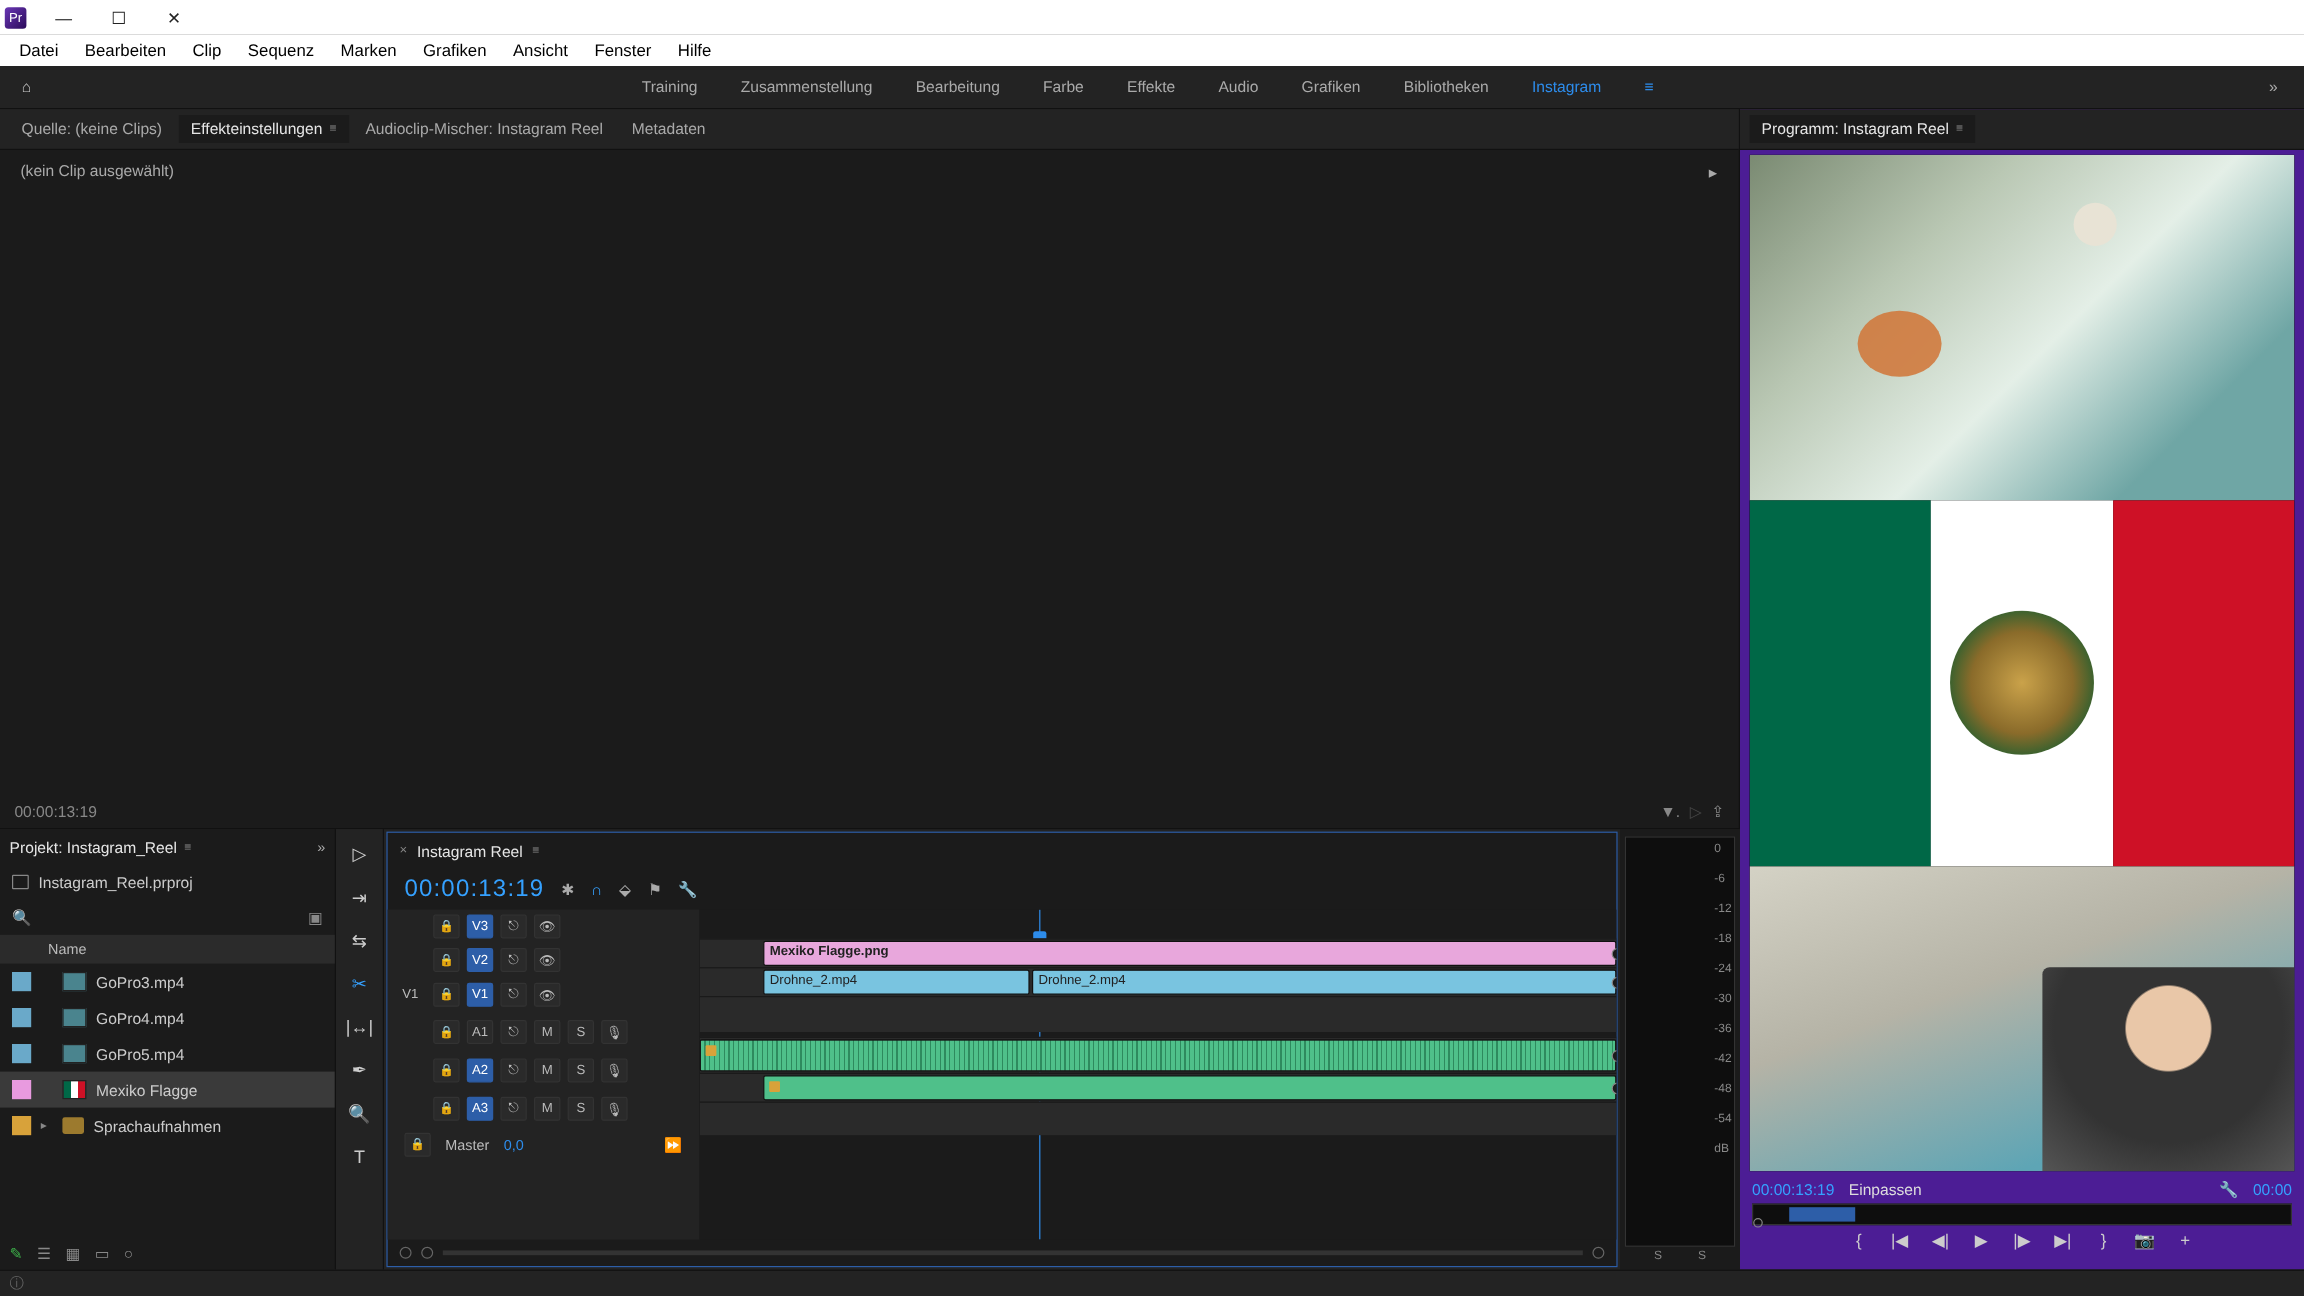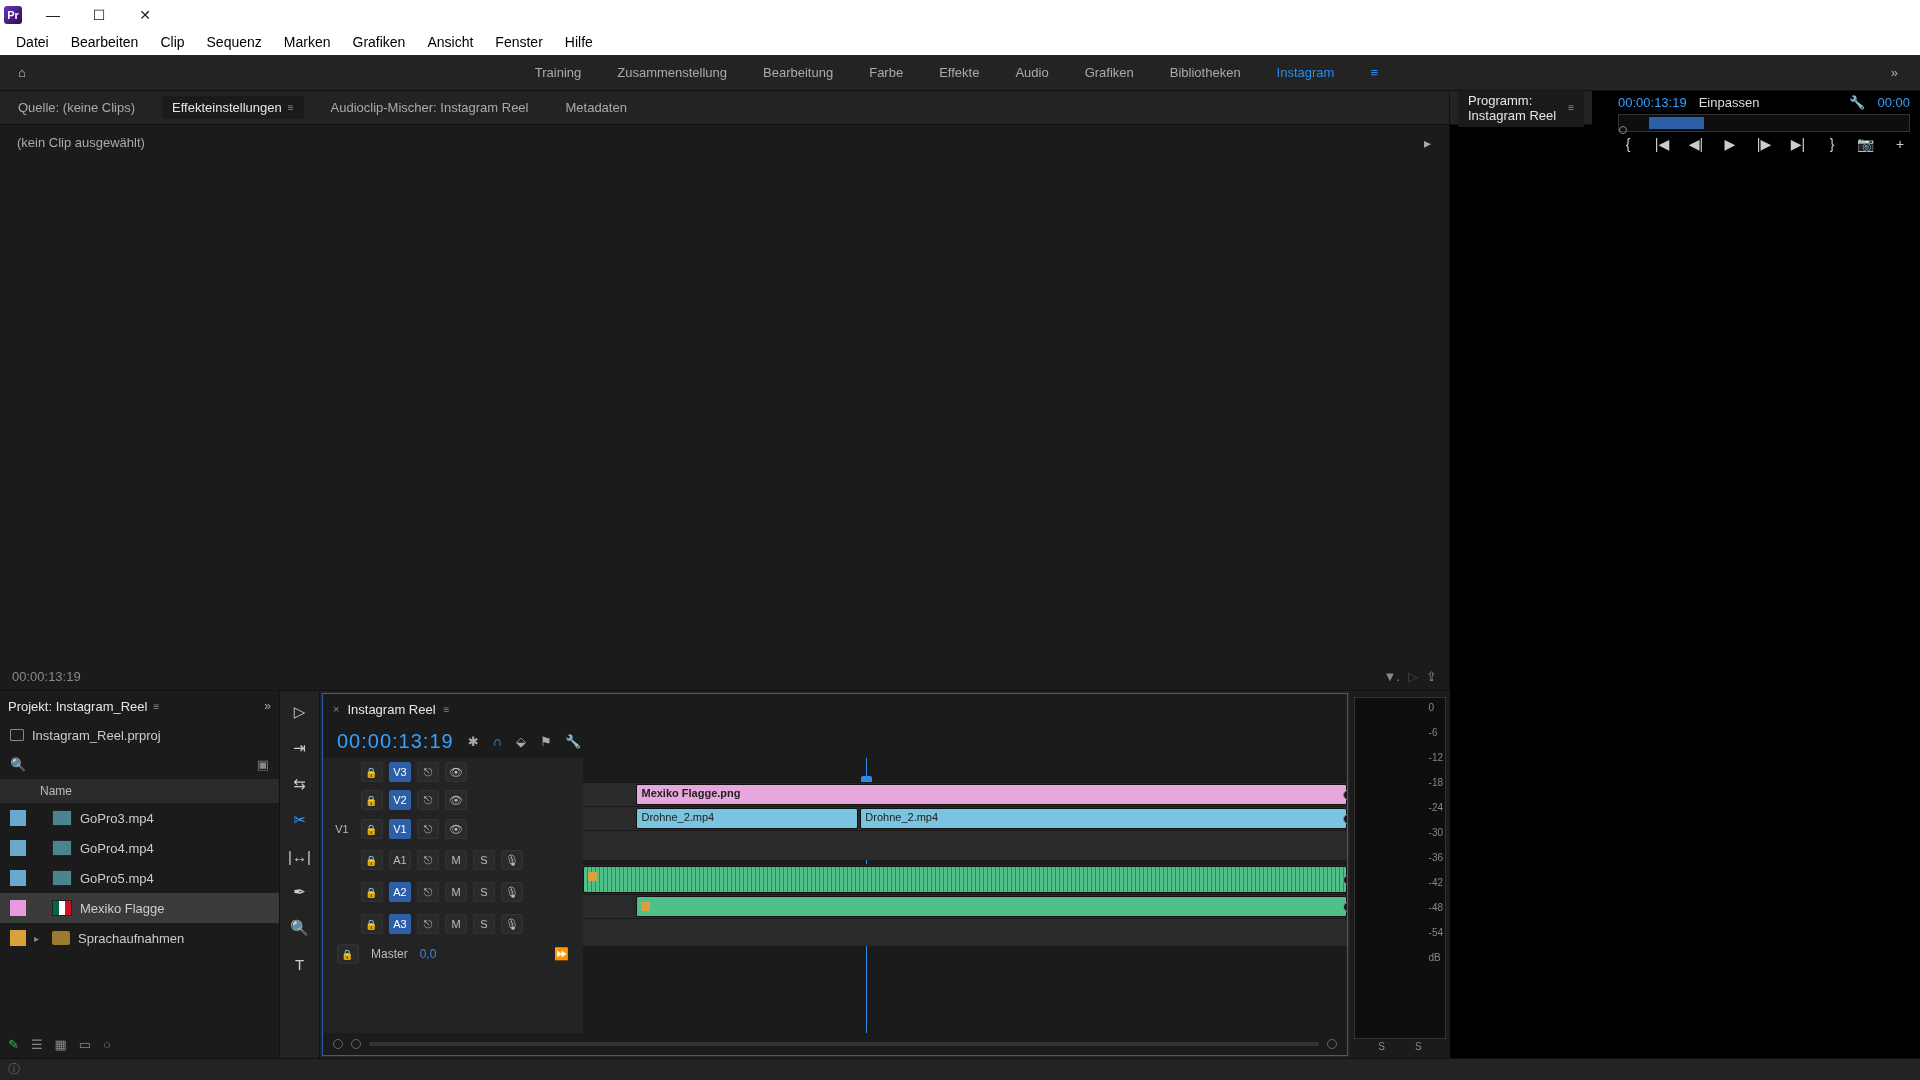--- a/index.html
+++ b/index.html
@@ -1,43 +1,43 @@
 <!DOCTYPE html>
 <html><head>
 <meta charset="utf-8">
 <style>
 * { margin:0; padding:0; box-sizing:border-box; font-family:"Segoe UI",Tahoma,sans-serif; user-select:none; }
 body { background:#fff; width:1920px; height:1080px; overflow:hidden; font-size:13px; color:#ccc; }
 .app { width:1920px; height:1080px; background:#232323; display:flex; flex-direction:column; }
 .titlebar { height:29px; background:#fff; color:#000; display:flex; align-items:center; padding:0 4px; }
-.titlebar .logo { width:18px; height:18px; background:linear-gradient(135deg,#6a37b5,#2a0a5a); border-radius:3px; display:flex; align-items:center; justify-content:center; font-size:11px; font-weight:bold; color:#fff; margin-right:8px; }
+.titlebar .logo { width:18px; height:18px; background:linear-gradient(135deg,#6a37b5,#2a0a5a); border-radius:3px; display:flex; align-items:center; justify-content:center; font-size:11px; font-weight:normal; color:#fff; margin-right:8px; }
 .titlebar .title { flex:1; font-size:14px; color:#000; }
 .winbtns { display:flex; gap:0; }
 .winbtn { width:46px; height:29px; display:flex; align-items:center; justify-content:center; font-size:14px; color:#222; }
 .menubar { height:26px; background:#fff; color:#000; display:flex; align-items:center; padding:0 6px; gap:2px; font-size:14px; }
 .menubar span { padding:2px 10px; }
 .workspace-bar { height:36px; background:#232323; display:flex; align-items:center; padding:0 10px; border-bottom:1px solid #111; }
 .home-icon { width:24px; height:24px; display:flex; align-items:center; justify-content:center; color:#ccc; }
 .workspace-tabs { flex:1; display:flex; align-items:center; justify-content:center; gap:4px; }
 .workspace-tabs span { padding:6px 16px; color:#aaa; font-size:13px; }
 .workspace-tabs span.active { color:#2d8ceb; }
 .ws-overflow { color:#aaa; padding:0 12px; }
 .main { flex:1; display:flex; min-height:0; }
 .left-col { display:flex; flex-direction:column; flex:1; min-width:0; }
 .source-row { height:600px; display:flex; border-bottom:1px solid #111; }
 .source-panel { flex:1; background:#1b1b1b; display:flex; flex-direction:column; border-right:1px solid #111; }
-.panel-tabs { height:34px; display:flex; align-items:center; background:#232323; padding:0 8px; gap:17px; border-bottom:1px solid #111; }
+.panel-tabs { height:34px; display:flex; align-items:center; background:#232323; padding:0 8px; gap:4px; border-bottom:1px solid #111; }
 .panel-tab { padding:4px 10px; color:#aaa; font-size:13px; display:flex; align-items:center; gap:6px; }
 .panel-tab.active { color:#e6e6e6; background:#1b1b1b; }
 .panel-tab .menu-icon { font-size:10px; color:#888; }
 .source-body { flex:1; padding:10px 17px; position:relative; }
 .source-body .arrow-r { position:absolute; right:18px; top:10px; color:#aaa; font-size:14px; }
 .source-footer { height:28px; display:flex; align-items:center; padding:0 12px; color:#888; gap:8px; }
 .source-footer .sp { flex:1; }
-.program-panel { width:470px; background:#000000; display:flex; flex-direction:row; }
+.program-panel { width:470px; background:#4c1d95; display:flex; flex-direction:column; }
 .program-viewport { flex:1; margin:4px 8px; background:#000; position:relative; overflow:hidden; }
 
 .pv-sky { position:absolute; top:0; left:0; right:0; height:34%; background:linear-gradient(135deg,#7a8a72 0%,#b9c7b3 30%,#e4efe7 55%,#6fa6a5 80%); }
 .pv-sky::before,.pv-sky::after{content:"";position:absolute;border-radius:50%;}
 .pv-sky::before{width:70px;height:55px;background:#d07a3e;left:90px;top:130px;opacity:.9;}
 .pv-sky::after{width:36px;height:36px;background:#e8e3d5;left:270px;top:40px;}
 .pv-flag { position:absolute; top:34%; left:0; right:0; height:36%; display:flex; }
 .pv-flag .g{flex:1;background:#006847;}
 .pv-flag .w{flex:1;background:#fff;display:flex;align-items:center;justify-content:center;}
 .pv-flag .r{flex:1;background:#ce1126;}

